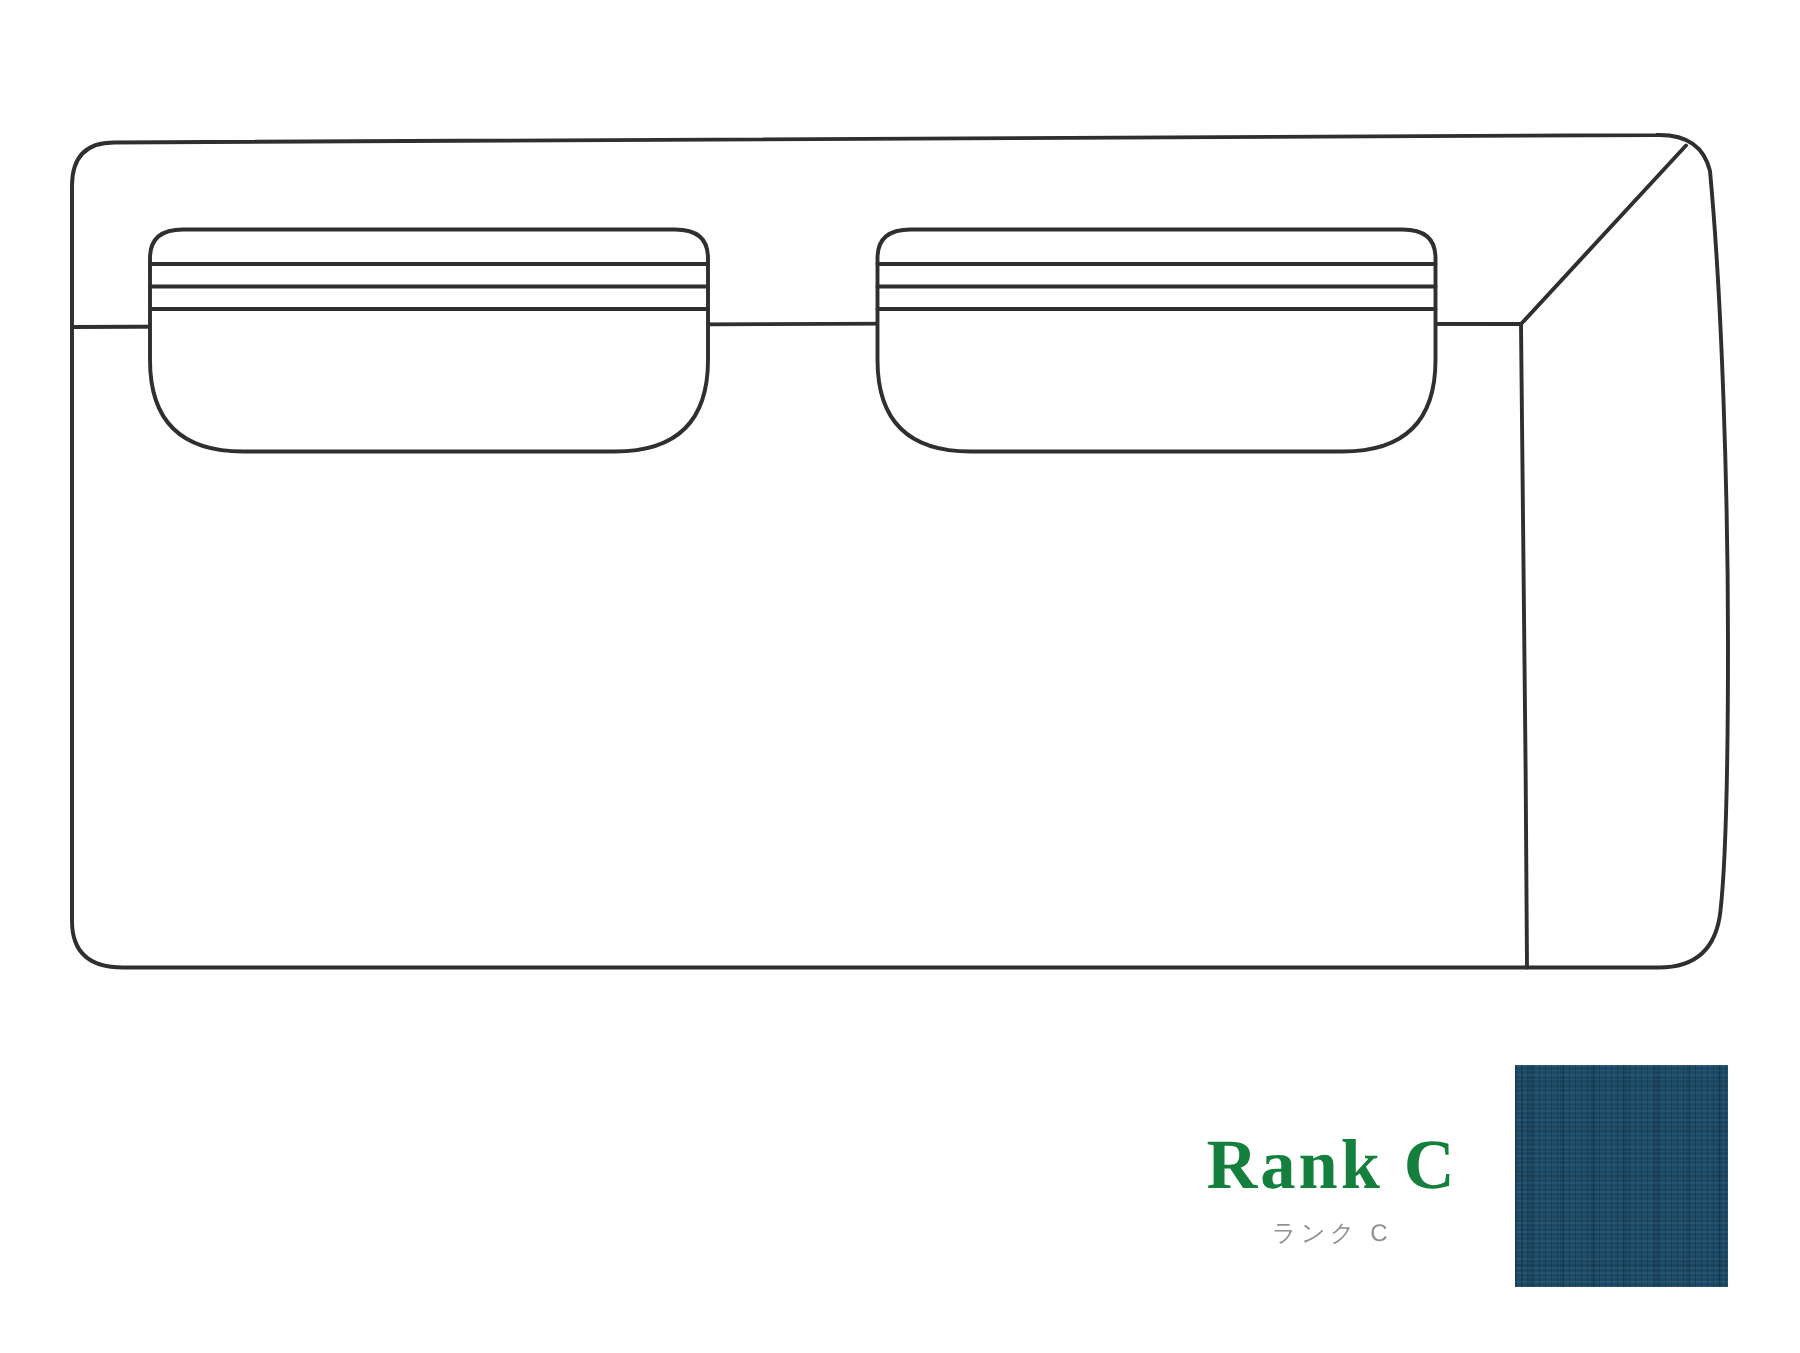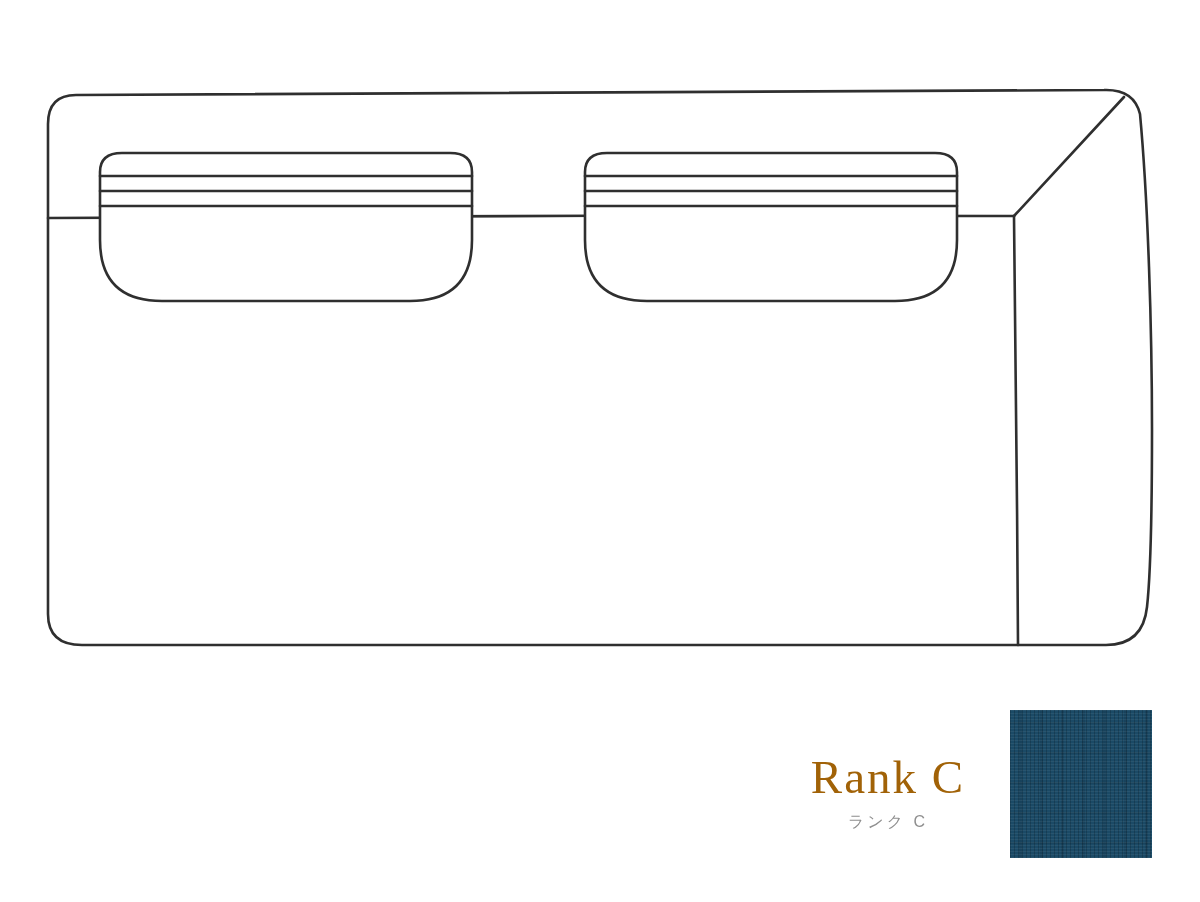--- a/index.html
+++ b/index.html
@@ -31,22 +31,22 @@
   .rank-block {
     position: absolute;
     left: 738px;
     top: 752px;
     width: 300px;
     text-align: center;
   }
   .rank-title {
     font-family: "Liberation Serif", serif;
     font-size: 47px;
-    font-weight: 400;
-    color: #a16207;
+    font-weight: 700;
+    color: #15803d;
     letter-spacing: 2px;
     line-height: 1.1;
   }
   .rank-sub {
     margin-top: 8px;
     font-size: 16px;
     color: #8f8f8f;
     letter-spacing: 3px;
   }
   .swatch {

